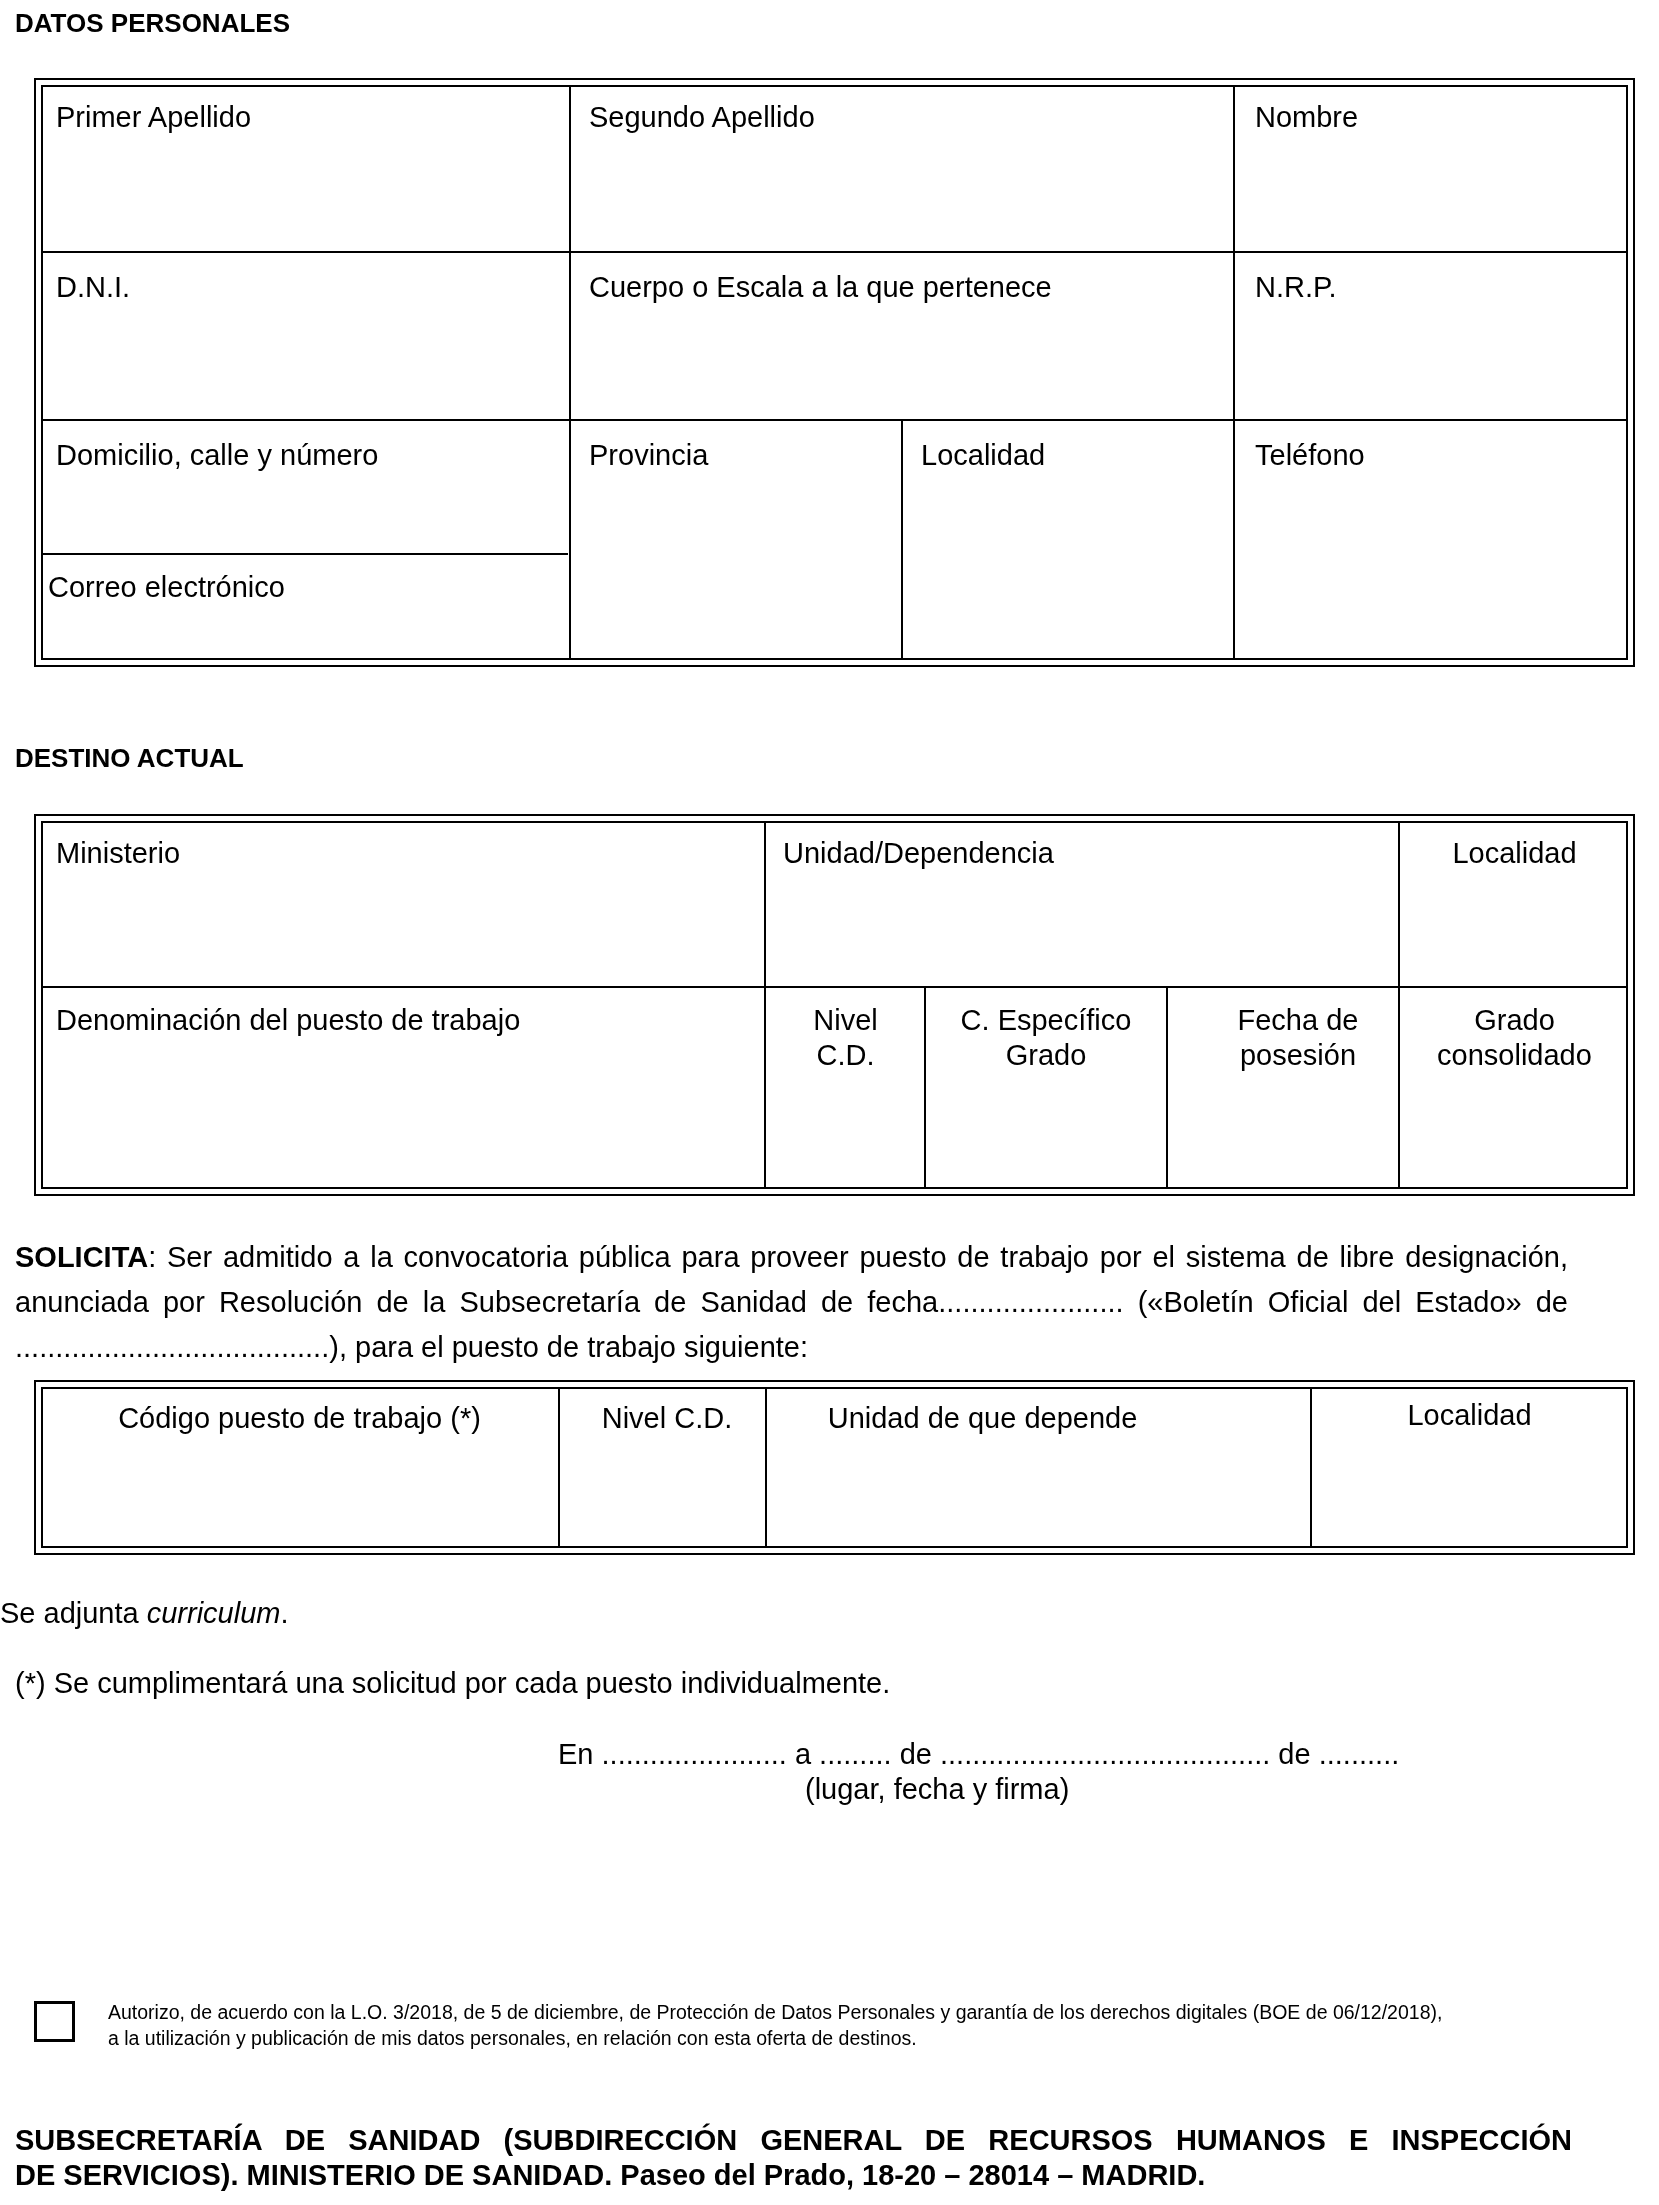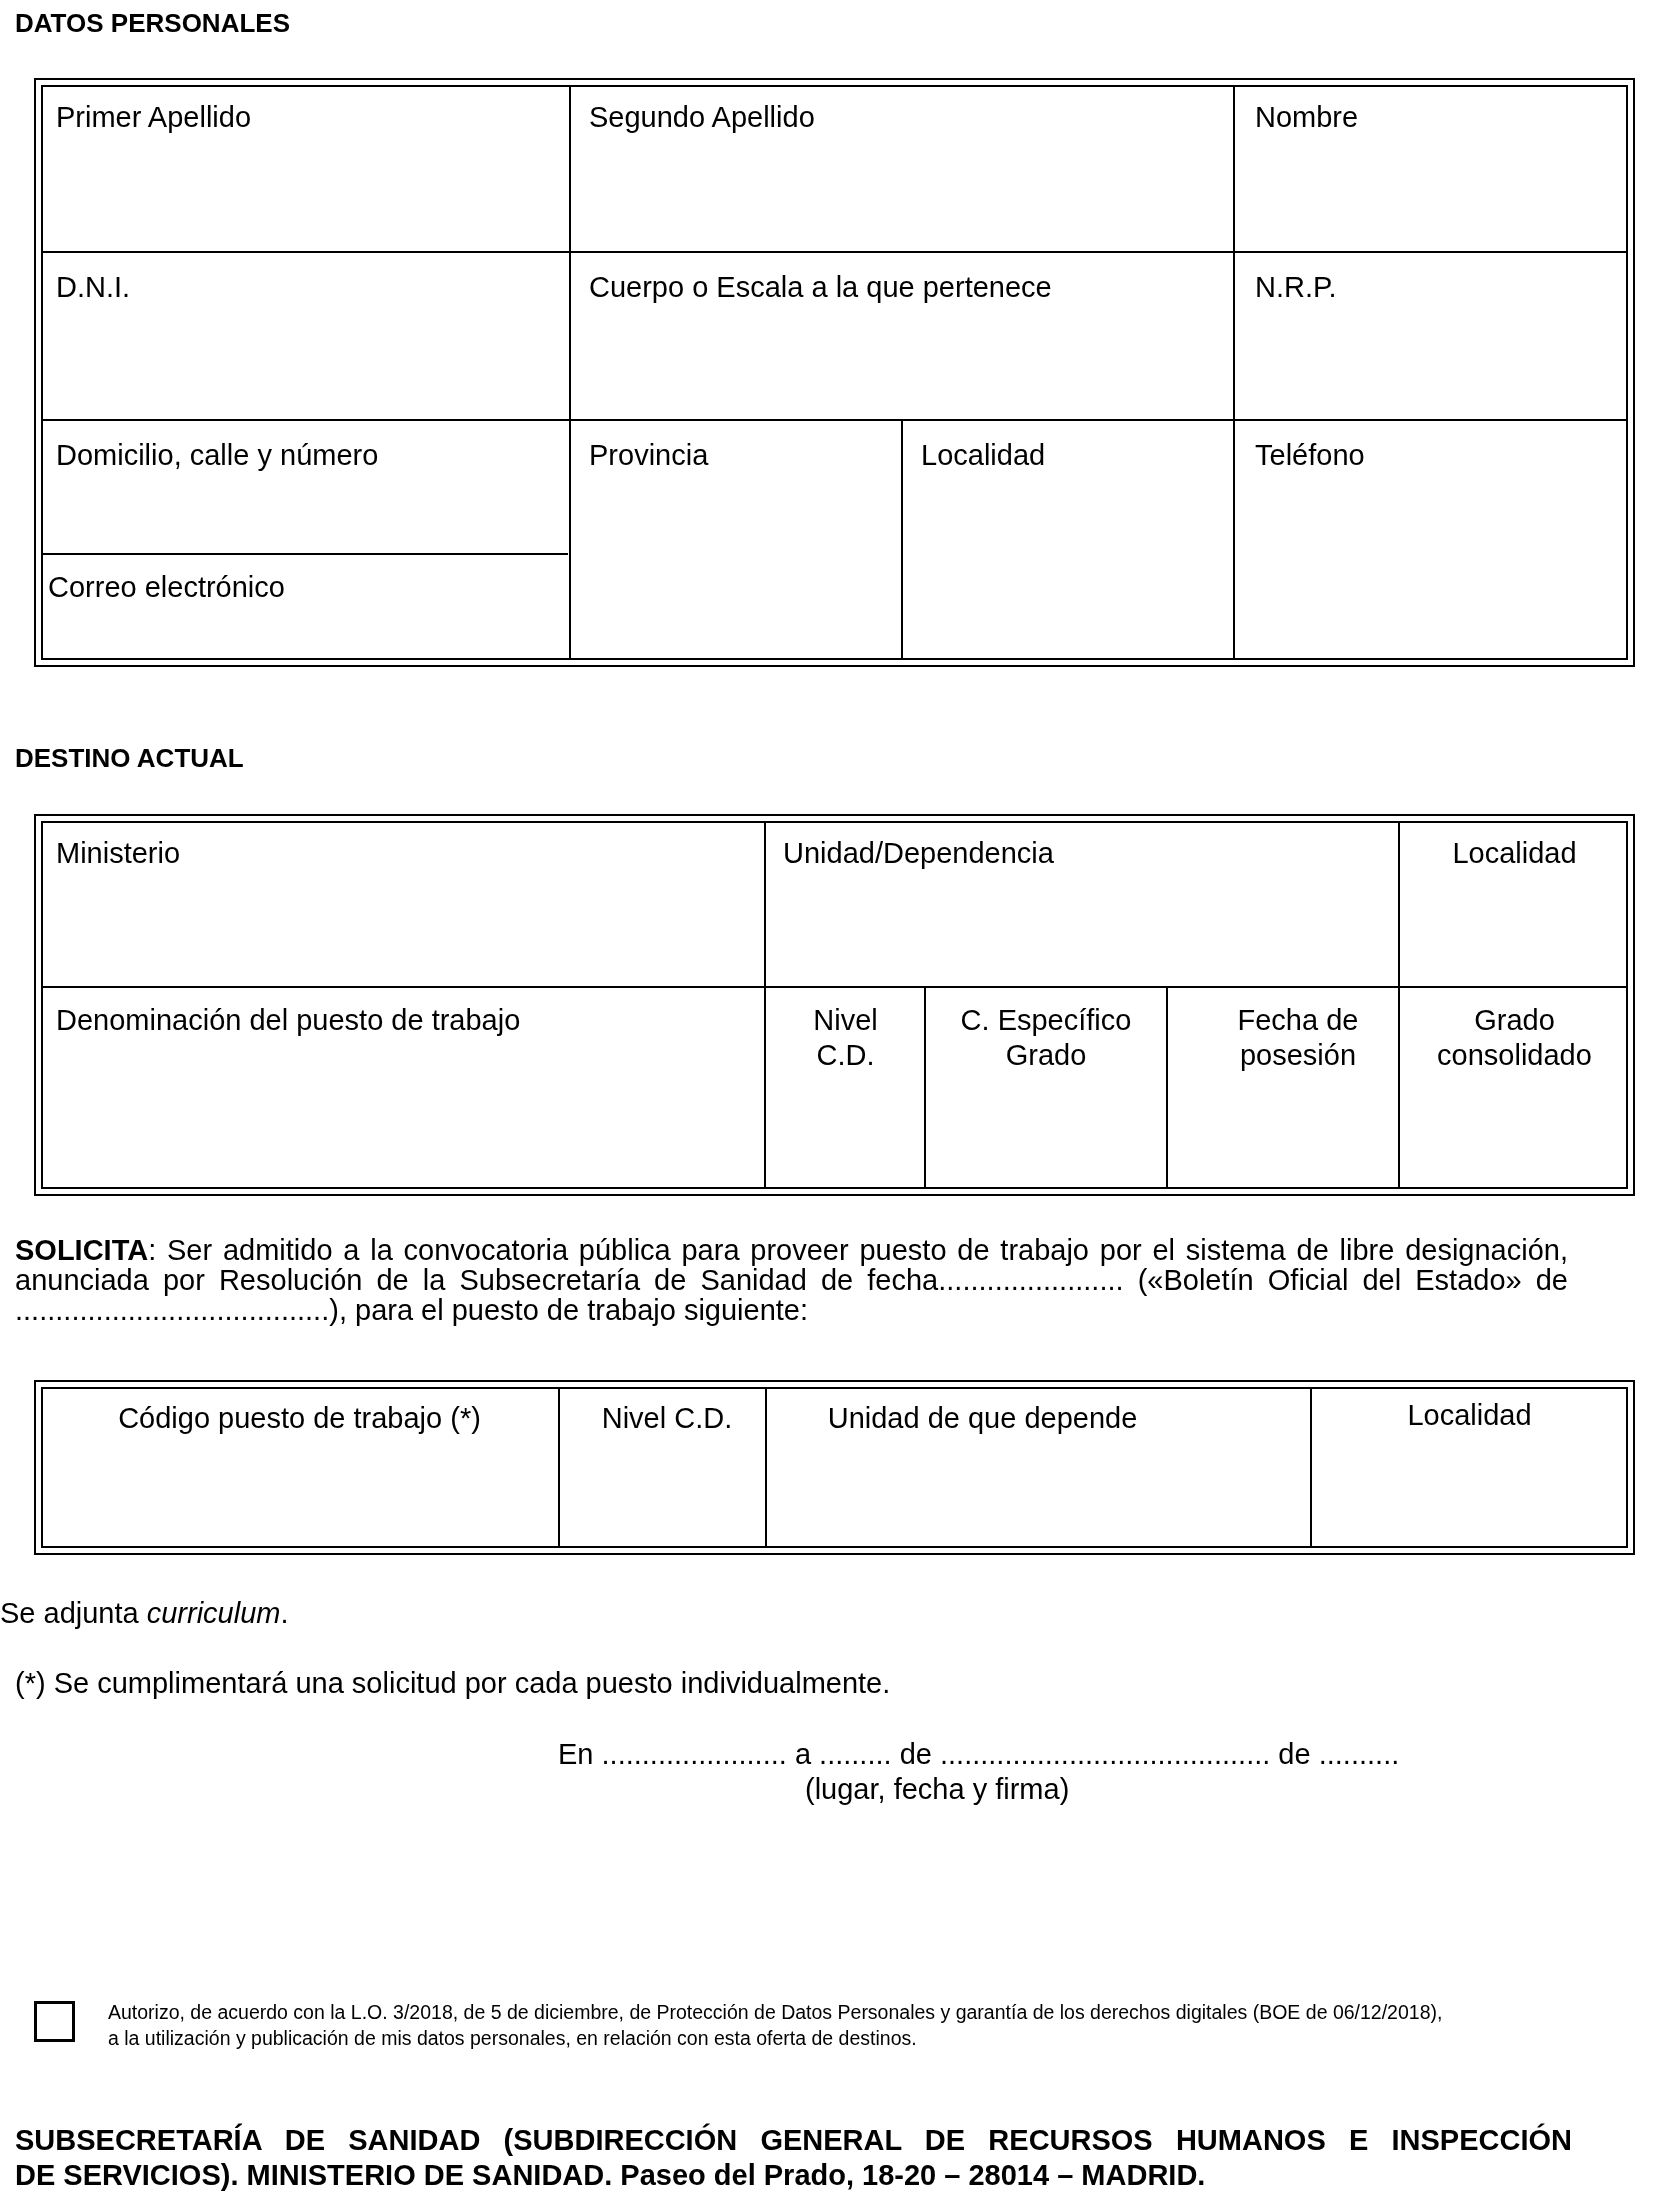--- a/index.html
+++ b/index.html
@@ -6,21 +6,21 @@
   body { width:1660px; height:2205px; position:relative; overflow:hidden;
          font-family:"Liberation Sans", sans-serif; color:#000; }
   .abs { position:absolute; }
   .h-section { font-weight:bold; font-size:26px; left:15px; }
   .tbl { position:absolute; border:2.4px solid #000; box-sizing:border-box; }
   .tbl-inner { position:absolute; left:4.8px; top:4.8px; right:4.8px; bottom:4.8px; border:2.4px solid #000; box-sizing:border-box; }
   .vline { position:absolute; width:2.4px; background:#000; }
   .hline { position:absolute; height:2.4px; background:#000; }
   .lbl { position:absolute; font-size:29px; line-height:35px; white-space:nowrap; }
   .ctr { text-align:center; }
-  .para { position:absolute; left:15px; width:1553px; font-size:29px; line-height:30px; }
+  .para { position:absolute; left:15px; width:1553px; font-size:29px; line-height:45px; }
   .just { text-align:justify; text-align-last:left; }
   .checkbox { position:absolute; left:34px; top:2001px; width:41px; height:41px; border:3.2px solid #000; box-sizing:border-box; background:#fff; cursor:pointer; }
   .small { position:absolute; left:108px; font-size:19.5px; line-height:25.4px; white-space:nowrap; }
   .footer { position:absolute; left:15px; width:1557px; font-weight:bold; font-size:29px; line-height:35px; }
 </style>
 </head>
 <body>
 
 <div class="abs h-section" style="top:8px;">DATOS PERSONALES</div>
 

